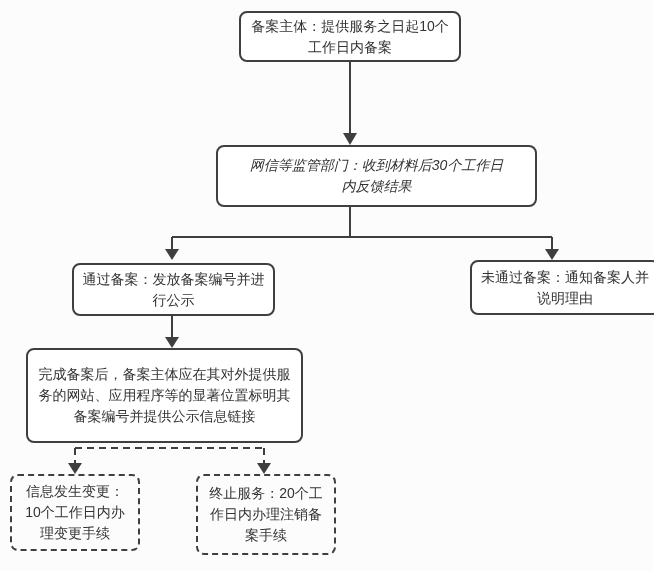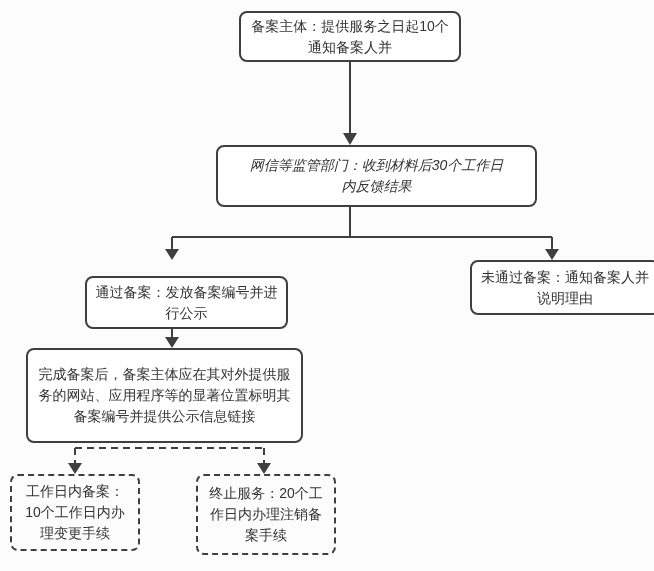--- a/index.html
+++ b/index.html
@@ -46,21 +46,21 @@
     top: 86px;
     width: 200px;
     text-align: center;
     font-size: 14px;
     line-height: 20px;
     color: #333333;
     white-space: nowrap;
   }
   #node-subject   { left: 239px; top: 11px;  width: 222px; height: 51px; }
   #node-regulator { left: 216px; top: 145px; width: 321px; height: 62px; font-style: italic; }
-  #node-approved  { left: 72px;  top: 276px; width: 203px; height: 53px; margin-left: 13px; }
+  #node-approved  { left: 72px;  top: 263px; width: 203px; height: 53px; }
   #node-rejected  { left: 458px; top: 260px; width: 190px; height: 55px; margin-left: 12px; }
   #node-display   { left: 26px;  top: 348px; width: 277px; height: 95px; }
   #node-change    { left: 10px;  top: 474px; width: 130px; height: 77px; }
   #node-terminate { left: 196px; top: 474px; width: 140px; height: 81px; }
 </style>
 </head>
 <body>
 
 <div class="canvas">
 
@@ -75,37 +75,37 @@
       <polygon points="343,133 357,133 350,145"></polygon>
       <polygon points="165,249 179,249 172,260"></polygon>
       <polygon points="545,249 559,249 552,260"></polygon>
       <polygon points="165,337 179,337 172,348"></polygon>
       <polygon points="68,463 82,463 75,474"></polygon>
       <polygon points="257,463 271,463 264,474"></polygon>
     </g>
   </svg>
 
   <div class="node" id="node-subject">备案主体：提供服务之日起10个
-通知备案人并</div>
+工作日内备案</div>
 
 
   <div class="node" id="node-regulator">网信等监管部门：收到材料后30个工作日
 内反馈结果</div>
 
   <div class="node" id="node-approved">通过备案：发放备案编号并进
 行公示</div>
 
   <div class="node" id="node-rejected">未通过备案：通知备案人并
 说明理由</div>
 
   <div class="node" id="node-display">完成备案后，备案主体应在其对外提供服
 务的网站、应用程序等的显著位置标明其
 备案编号并提供公示信息链接</div>
 
-  <div class="node dashed" id="node-change">工作日内备案：
+  <div class="node dashed" id="node-change">信息发生变更：
 10个工作日内办
 理变更手续</div>
 
   <div class="node dashed" id="node-terminate">终止服务：20个工
 作日内办理注销备
 案手续</div>
 
 </div>
 
 </body></html>

